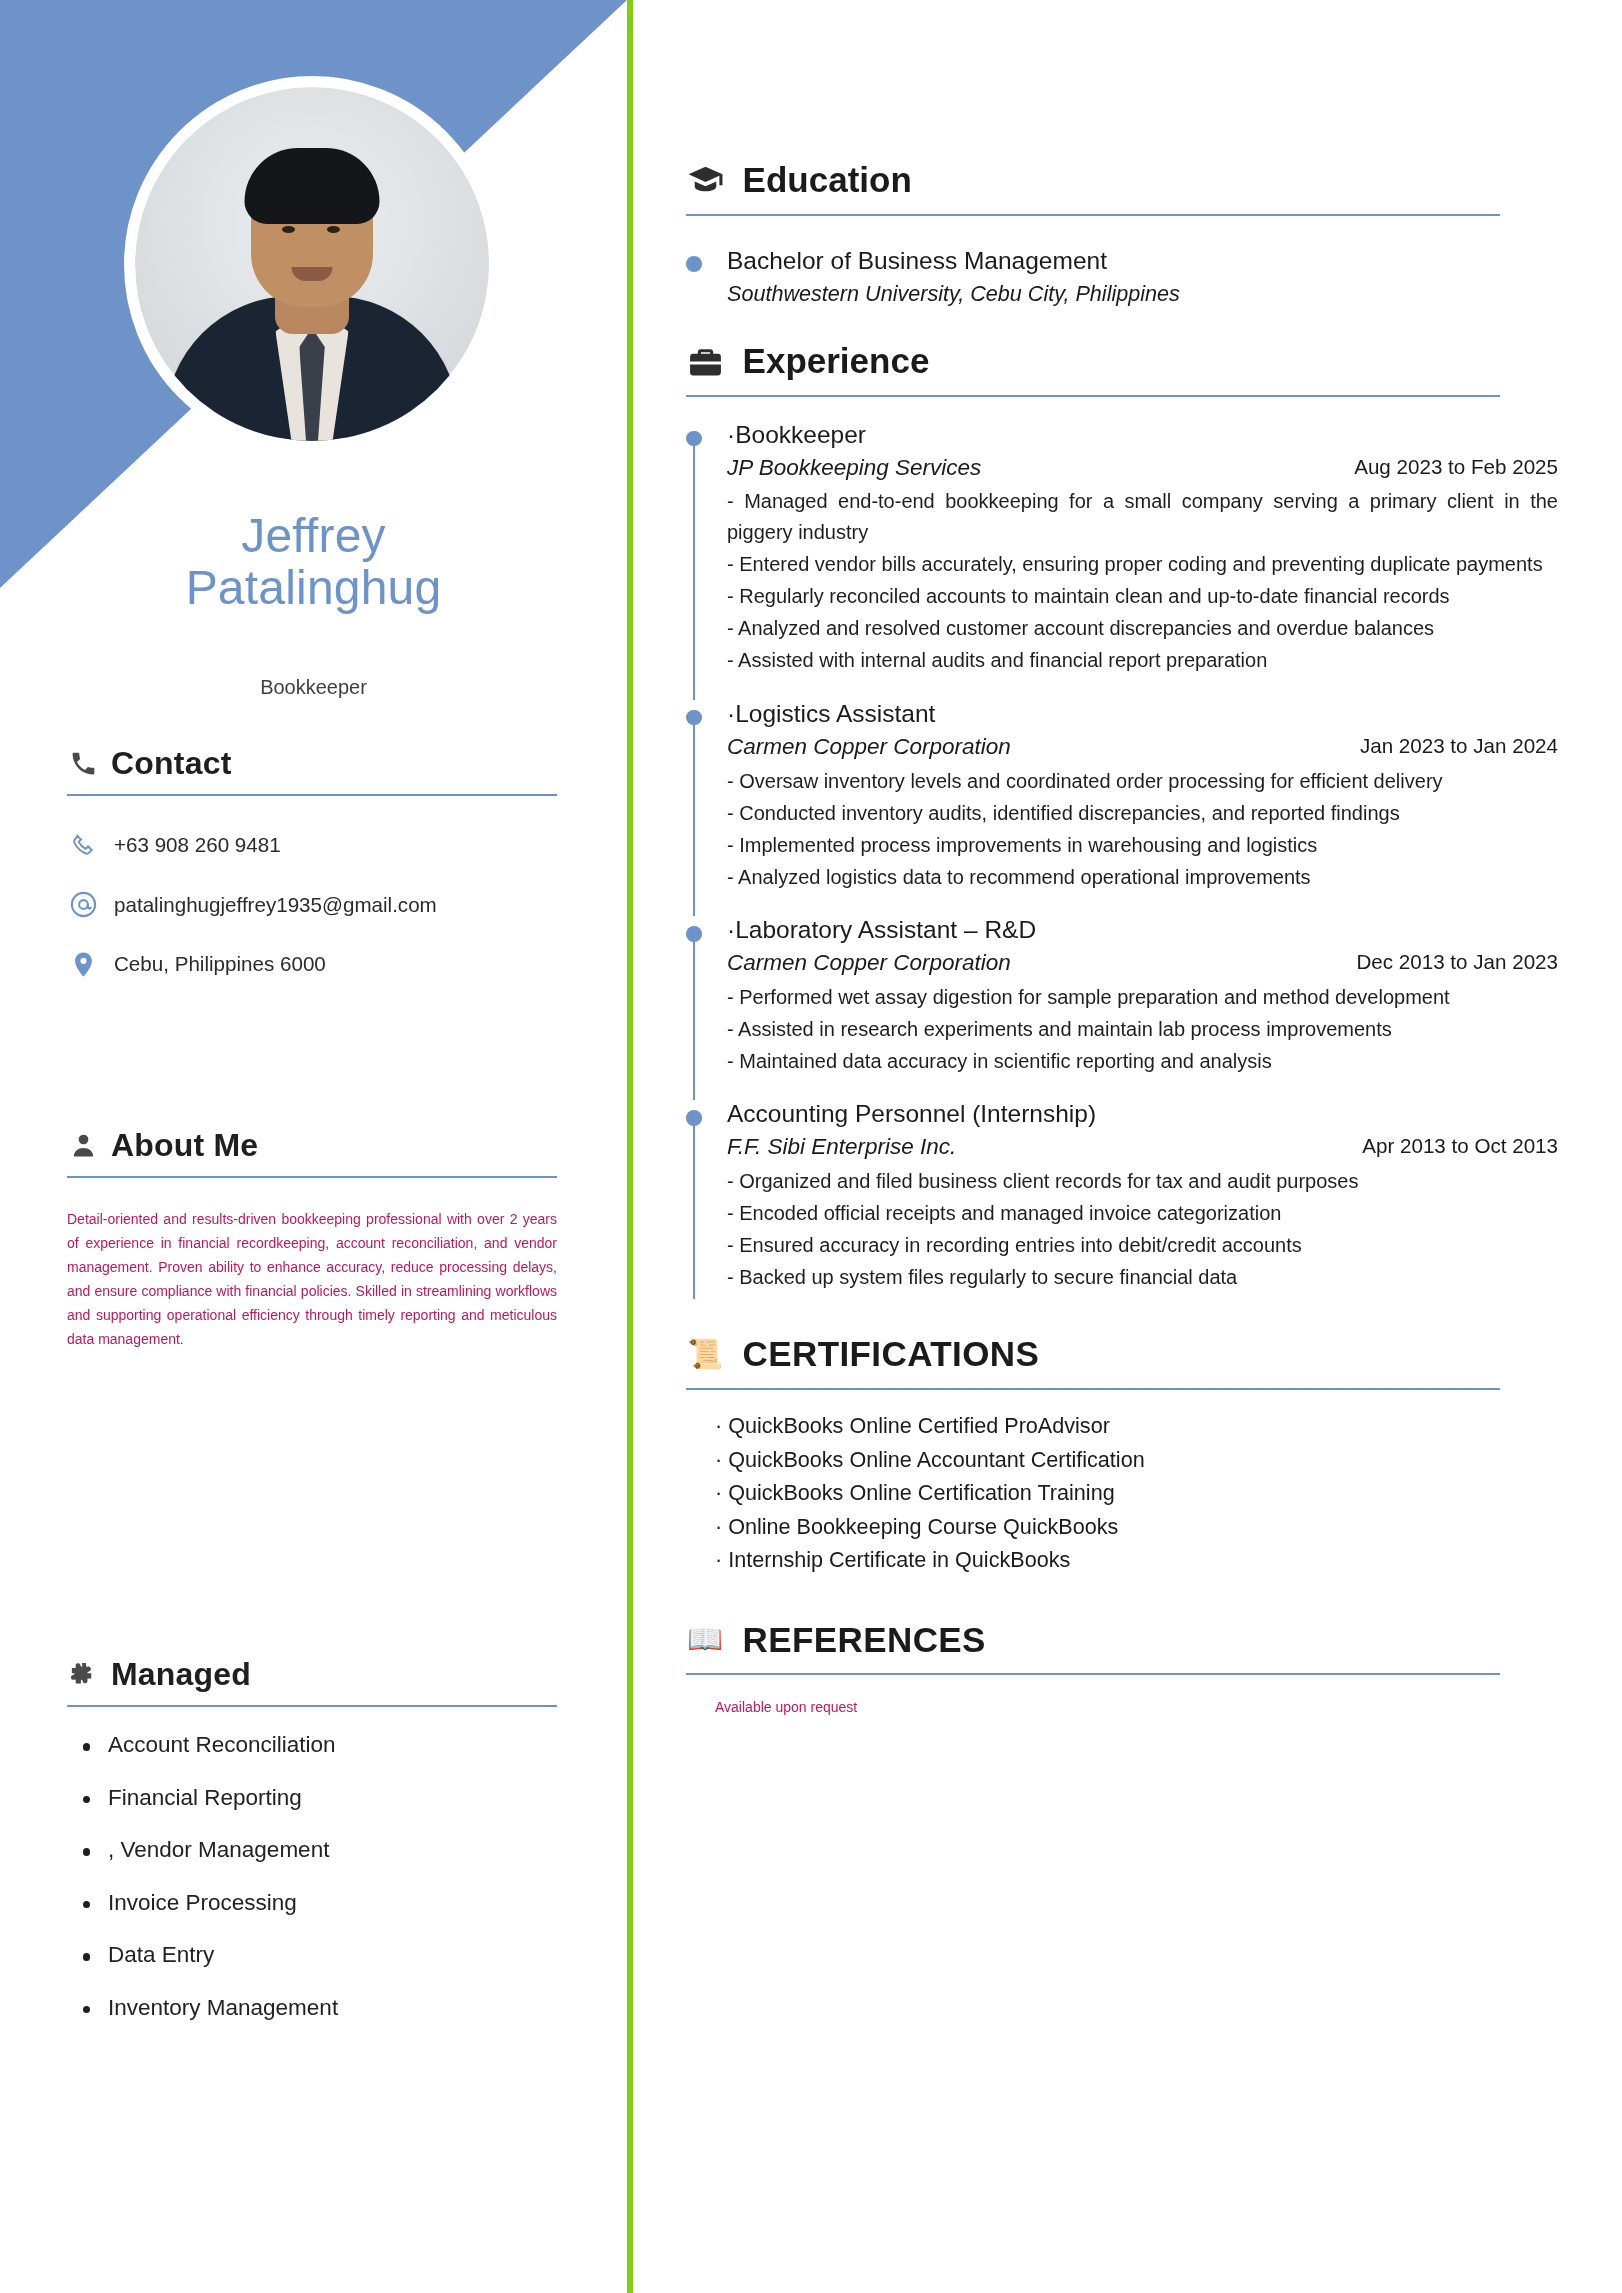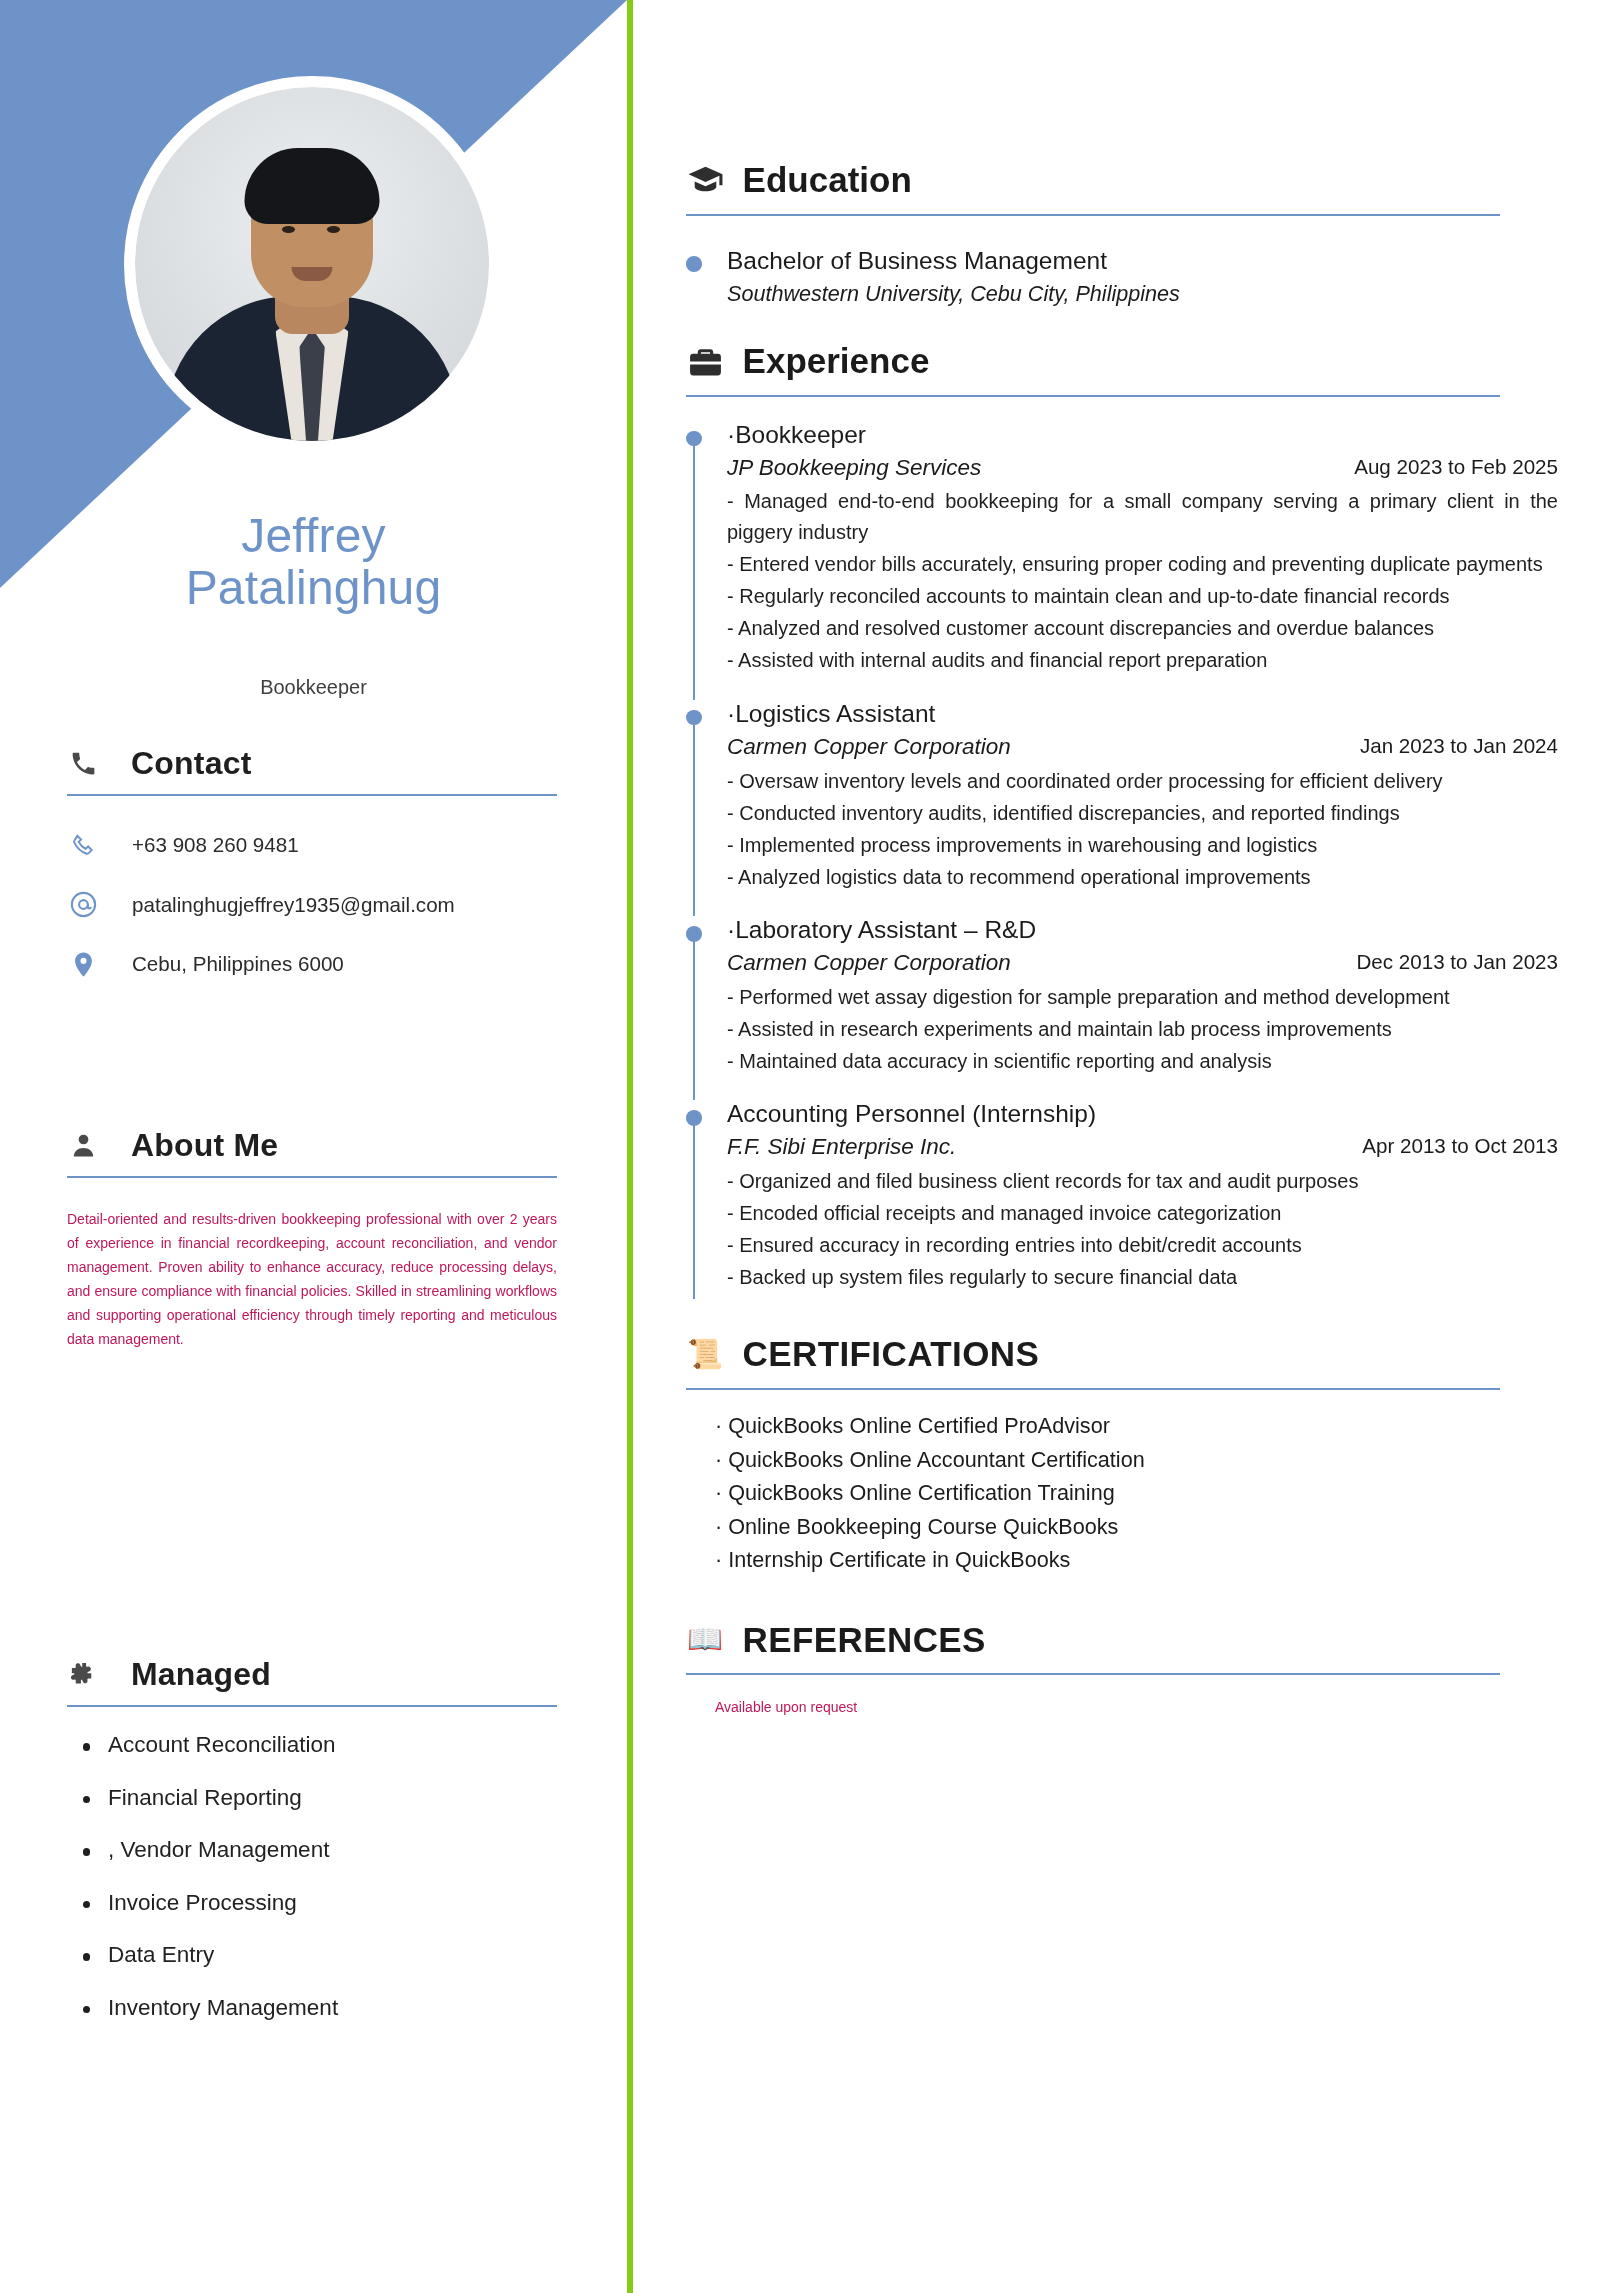--- a/index.html
+++ b/index.html
@@ -166,21 +166,21 @@
   }
 
   .l-section {
     position: absolute;
     left: 67px;
     width: 490px;
   }
   .l-head {
     display: flex;
     align-items: center;
-    gap: 31px;
+    gap: 11px;
   }
   .l-head .ic {
     width: 33px;
     height: 33px;
     display: flex;
     align-items: center;
     justify-content: center;
     color: #4a4a4a;
   }
   .l-head h2 {
@@ -195,21 +195,21 @@
     height: 2px;
     background: #6d93c8;
     width: 490px;
   }
   .contact-list {
     margin-top: 33px;
   }
   .contact-item {
     display: flex;
     align-items: center;
-    gap: 32px;
+    gap: 14px;
     margin-bottom: 26.5px;
     font-size: 20.6px;
     color: #2b2b2b;
   }
   .contact-item .cic {
     width: 33px;
     height: 33px;
     flex: 0 0 33px;
     display: flex;
     align-items: center;

